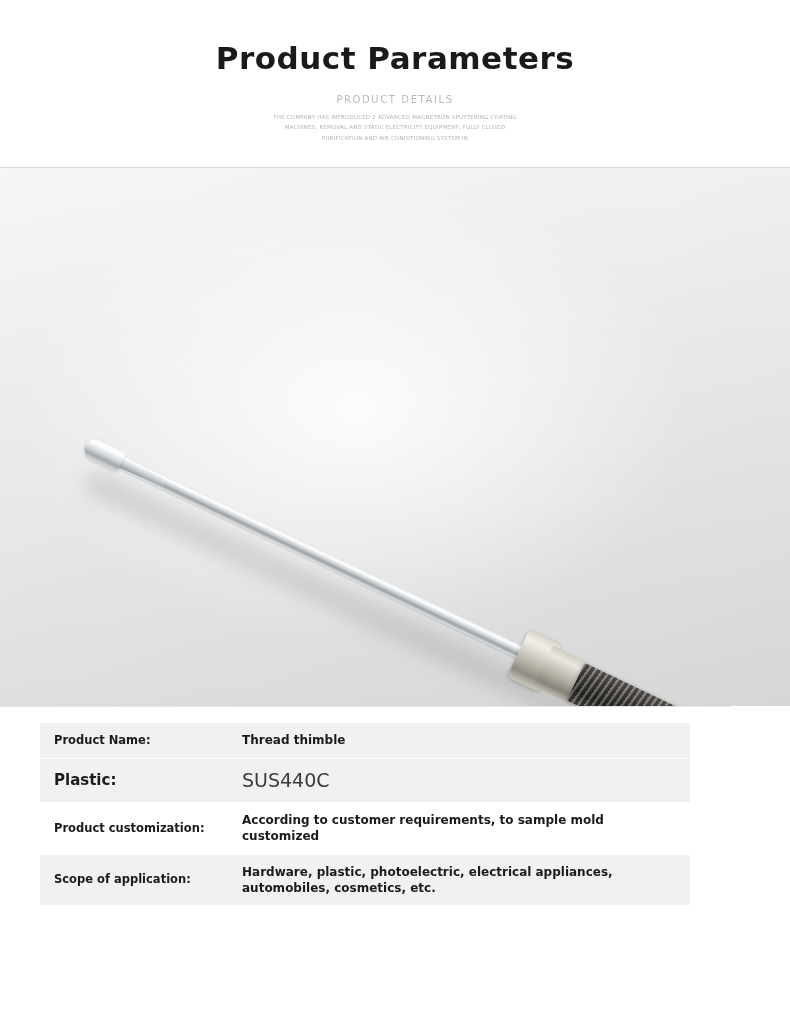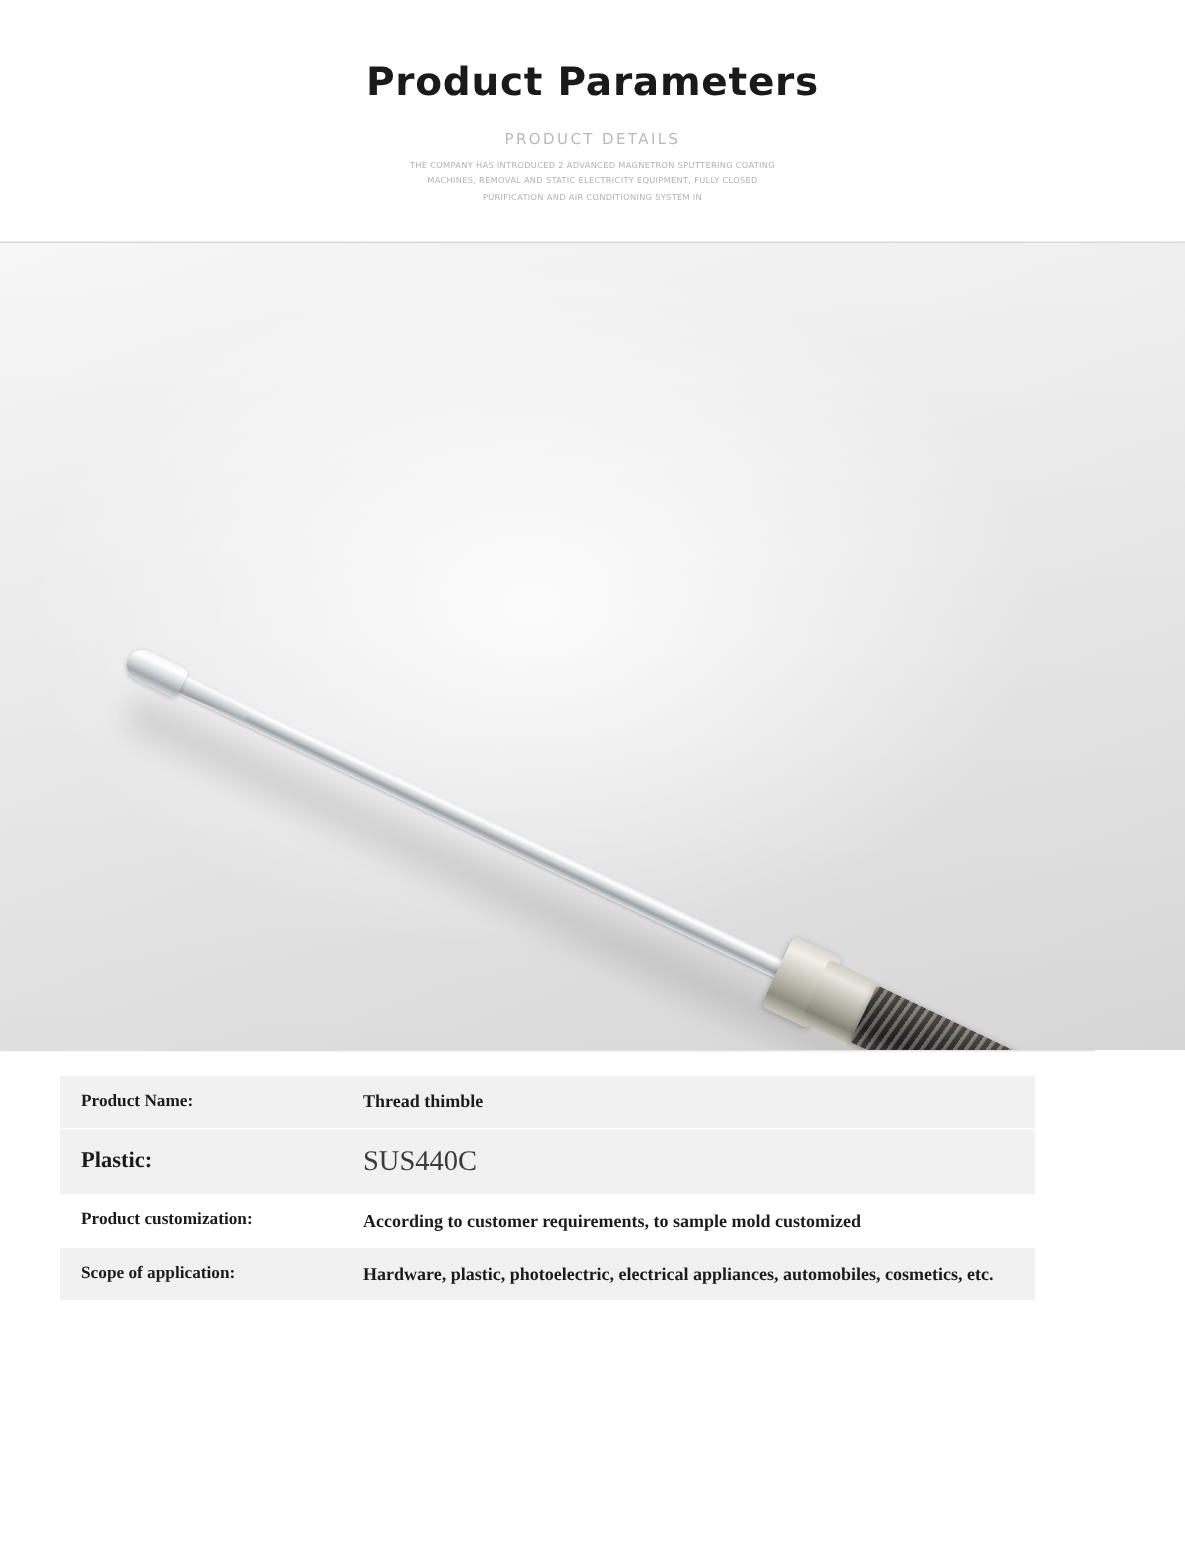--- a/index.html
+++ b/index.html
@@ -19,21 +19,21 @@
   
   .header {
     width: 790px;
     padding-top: 40px;
     text-align: center;
     background: #ffffff;
   }
   .header-title {
     font-family: "DejaVu Sans", sans-serif;
     font-weight: bold;
-    font-size: 26px;
+    font-size: 31px;
     letter-spacing: 0.5px;
     color: #1a1a1a;
     margin: 0 0 18px 0;
   }
   .header-sub {
     font-size: 10px;
     letter-spacing: 1.6px;
     color: #b9b9b9;
     margin-bottom: 7px;
   }
@@ -152,21 +152,20 @@
       linear-gradient(to bottom, #6e6a64 0%, #4a4743 35%, #2e2c29 70%, #57534e 100%);
     box-shadow: 0 1px 4px rgba(0,0,0,0.3);
   }
 
   
   .table-area {
     width: 730px;
     background: #ffffff;
     border-top: 1px solid #e4e4e4;
     padding-top: 16px;
-    font-family: Liberation Serif, serif;
   }
   .param-table {
     width: 650px;
     margin: 0 auto;
     border-collapse: collapse;
     table-layout: fixed;
   }
   .param-table tr {
     border-bottom: 1px solid #ffffff;
   }

